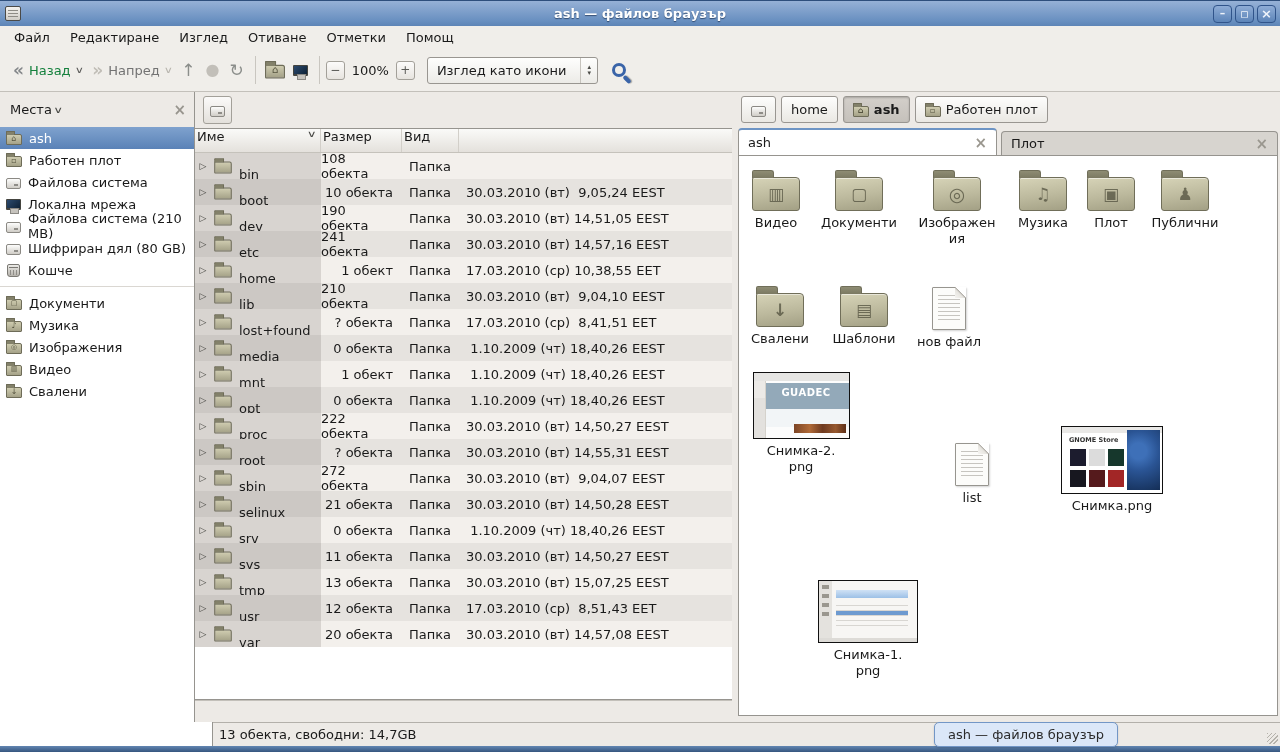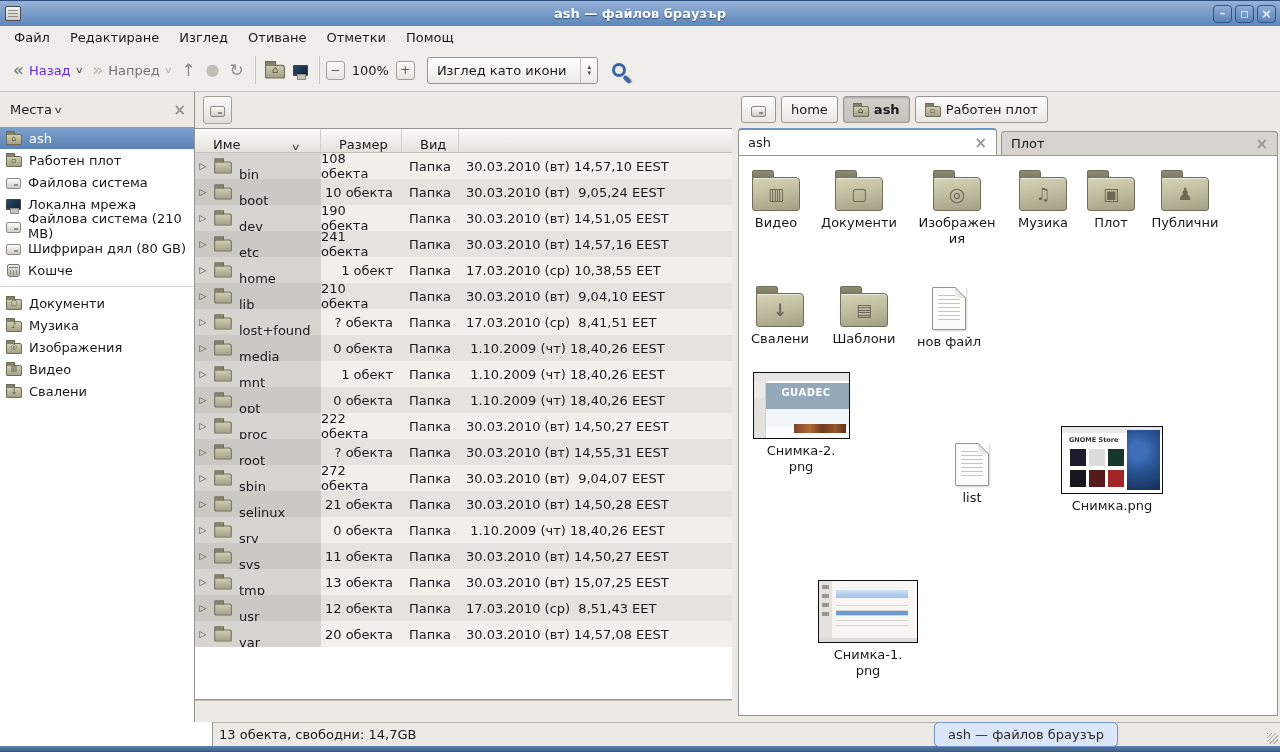--- a/index.html
+++ b/index.html
@@ -19,21 +19,21 @@
   .wb-max::before{ content:"▫"; font-size:13px; }
   .wb-close::before{ content:"×"; font-size:13px; }
 
   
   .menubar { height:23px; background:#f0eeea; display:flex; align-items:center; padding-left:4px;text-align:right; }
   .menu-item { padding:2px 10px; }
 
   
   .toolbar { height:43px; background:#f0eeea; border-bottom:1px solid #c3c0ba; display:flex; align-items:center; padding:0 8px; }
   .tb-btn { display:flex; align-items:center; gap:5px; padding:5px 5px; border-radius:3px; }
-  .tb-label { color:#6d28d9; }
+  .tb-label { color:#15803d; }
   .disabled .tb-label { color:#737373; }
   .arr { font-size:17px; line-height:14px; color:#84878a; font-weight:bold; }
   .disabled .arr { color:#c0bdb6; }
   .chev { font-size:9px; color:#5a5a58; transform:scaleX(1.4); }
   .disabled .chev { color:#b8b5ae; }
   .tb-ico { font-size:17px; line-height:18px; color:#8b8e8b; }
   .tb-ico.stop { color:#c2bfb9; font-size:16px; }
   .tb-sep { width:1px; height:28px; background:#c9c6c0; margin:0 6px; }
   .zoom-sq { width:19px; height:19px; border:1px solid #a3a099; border-radius:3px; background:linear-gradient(#fcfbfa,#e7e4df); color:#5a5a56; font-size:12px; line-height:17px; text-align:center; }
   .zoom-val { padding:0 7px; }
@@ -79,21 +79,21 @@
   .mi.trash::before { content:""; position:absolute; top:2px; left:1px; right:1px; height:1px; background:#7b7974; }
   .mi.trash::after { content:""; position:absolute; top:5px; left:2px; right:2px; height:5px;
     background:repeating-linear-gradient(90deg,#8f8d88 0 1px,transparent 1px 3px); }
 
   
   .midpane { width:537px; display:flex; flex-direction:column; background:#edeae6; }
   .mid-top { height:36px; display:flex; align-items:center; padding-left:8px; flex:0 0 auto; }
   .root-btn { width:29px; height:28px; border:1px solid #a3a099; border-radius:3px; background:linear-gradient(#fbfaf9,#e3e0db); display:flex; align-items:center; justify-content:center; }
   .tree { flex:1; background:#fff; border:1px solid #96948f; border-left:none; border-right:none; display:flex; flex-direction:column; overflow:hidden; }
   .thead { height:24px; display:flex; background:linear-gradient(#fafaf8,#e4e1dc); border-bottom:1px solid #c5c2bb; flex:0 0 auto; }
-  .th { display:flex; align-items:flex-end; padding:0 18px; border-right:1px solid #d2cfc9; }
+  .th { display:flex; align-items:flex-start; padding:0 2px; border-right:1px solid #d2cfc9; }
   .th-name { width:126px; }
   .th-size { width:81px; }
   .th-type { width:57px; }
   .th-date { flex:1; border-right:none; }
   .sort-ind { margin-left:auto; font-size:9px; color:#4a4a46; transform:scaleX(1.5); padding-right:2px; }
   .tbody { flex:1; }
   .trow { height:26px; display:flex; align-items:center; }
   .trow:nth-child(odd) { background:#f3f0ec; }
   .trow:nth-child(even) { background:#e6e3df; }
   .tc { height:100%; display:flex; align-items:center; }
@@ -345,21 +345,20 @@
       </div>
       <div class="tbody" id="tree-body">
           <div class="trow">
             <div class="tc c-name">
               <span class="expander">▷</span>
               <span class="mi folder tree-fold"></span>
               <span class="tname">bin</span>
             </div>
             <div class="tc c-size">108 обекта</div>
             <div class="tc c-type">Папка</div>
-            <div class="tc c-date">30.03.2010 (вт) 14,57,10 EEST</div>
           </div>
           <div class="trow">
             <div class="tc c-name">
               <span class="expander">▷</span>
               <span class="mi folder tree-fold"></span>
               <span class="tname">boot</span>
             </div>
             <div class="tc c-size">10 обекта</div>
             <div class="tc c-type">Папка</div>
             <div class="tc c-date">30.03.2010 (вт)  9,05,24 EEST</div>

